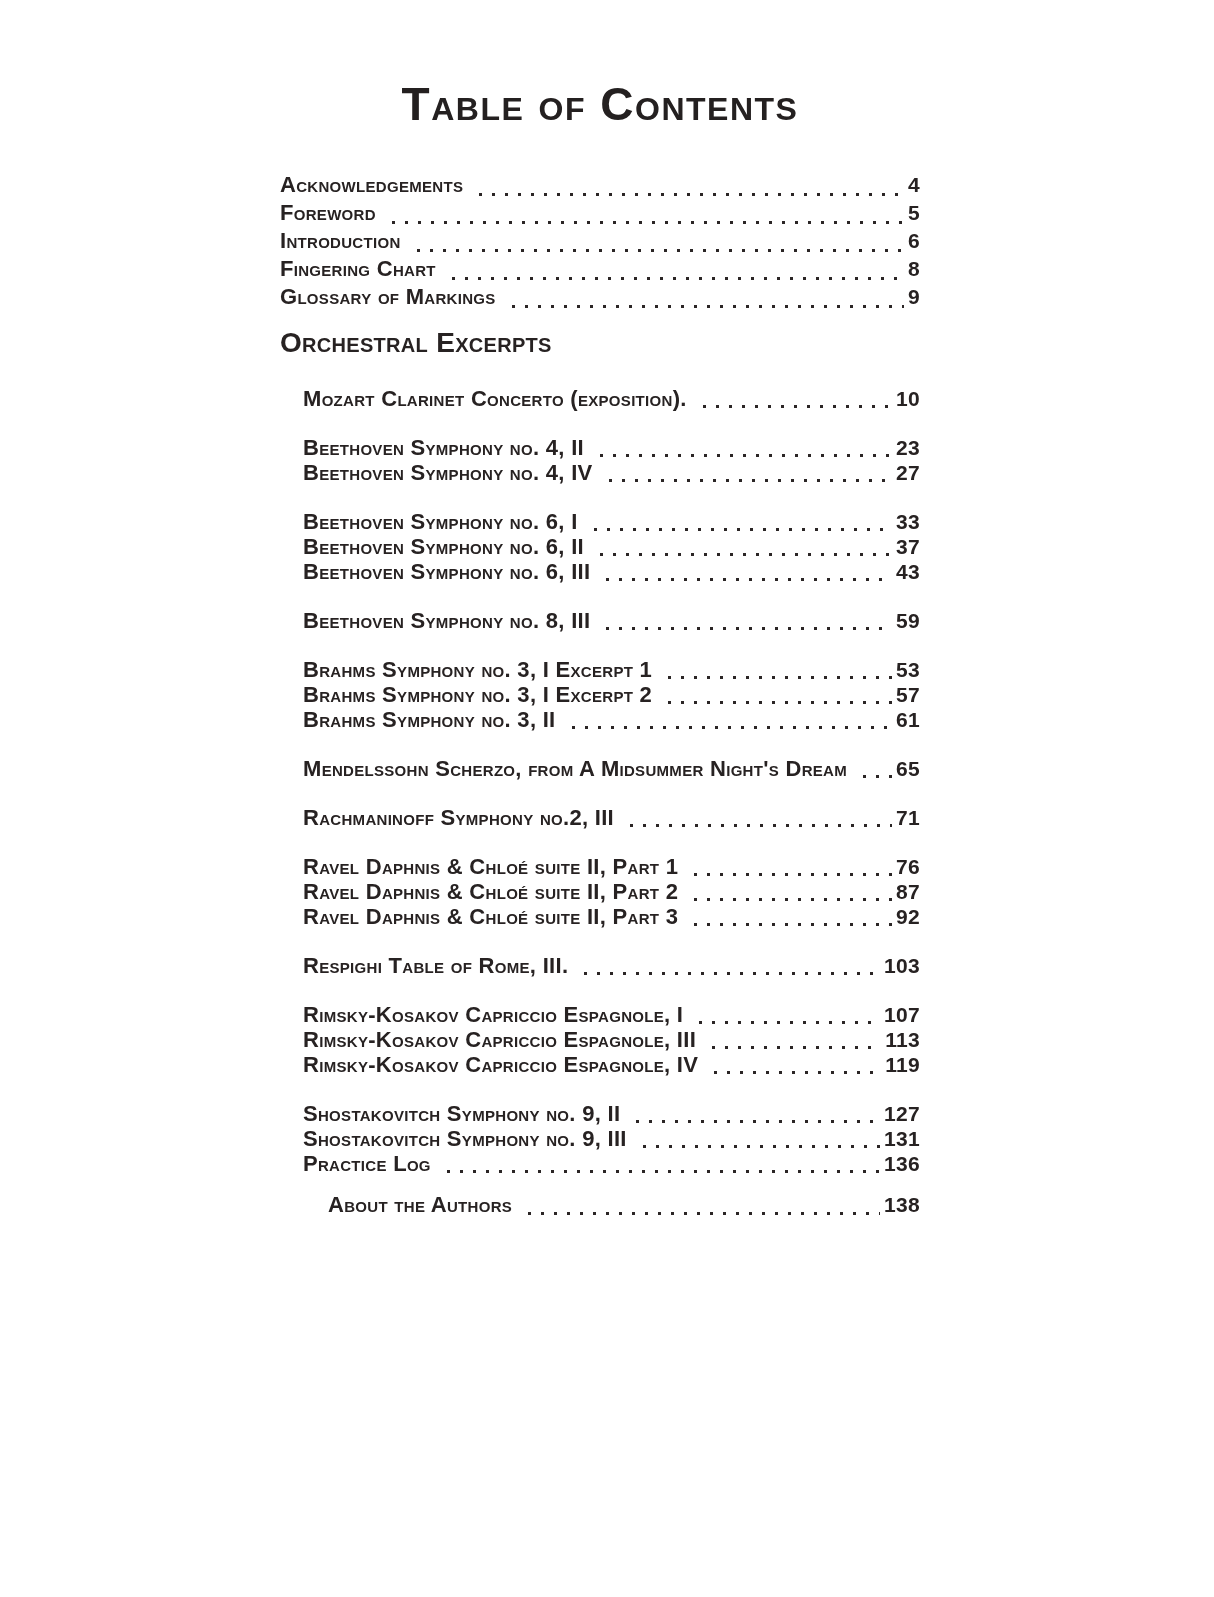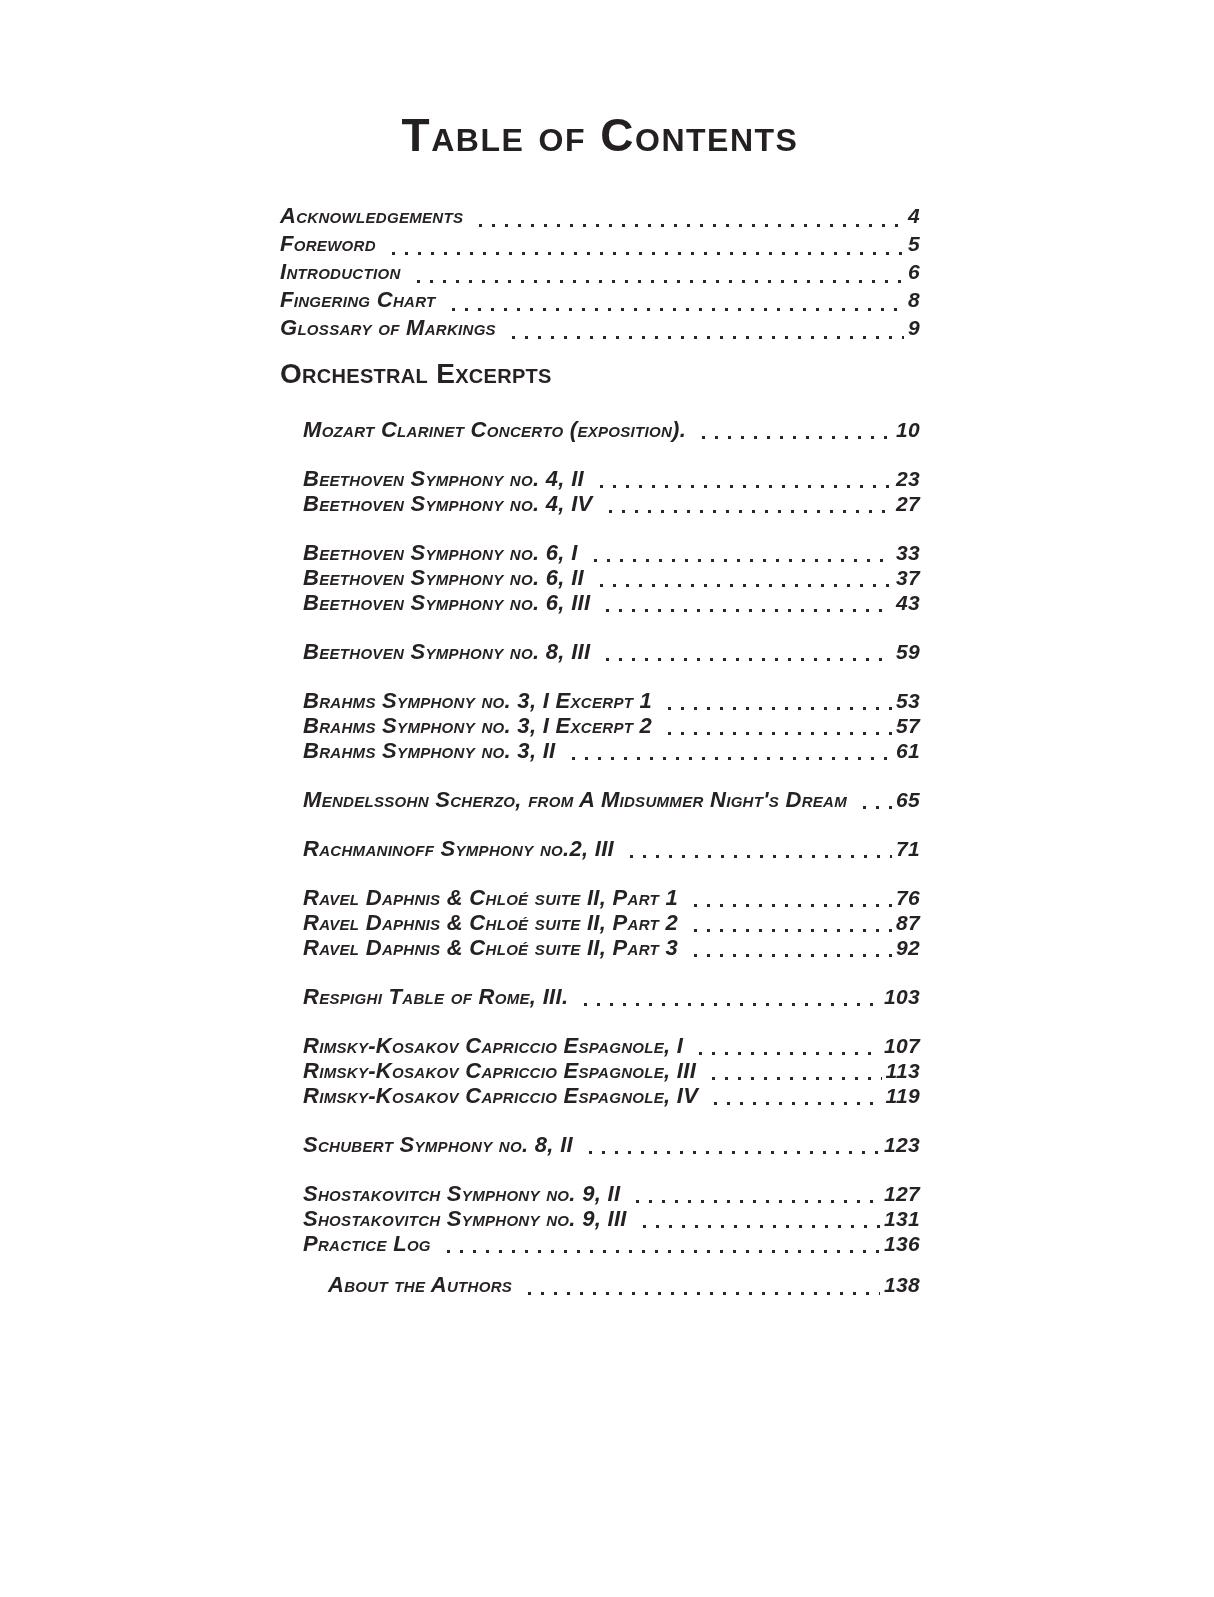--- a/index.html
+++ b/index.html
@@ -13,21 +13,21 @@
     color: #272222;
   }
   .content {
     position: absolute;
     left: 280px;
     top: 0;
     width: 640px;
   }
   .title {
     margin: 0;
-    padding-top: 108px;
+    padding-top: 77px;
     font-size: 46px;
     line-height: 54px;
     font-weight: bold;
     font-variant: small-caps;
     letter-spacing: 1.5px;
     text-align: center;
     color: #242020;
   }
   .section-header {
     margin-top: 18px;
@@ -44,21 +44,20 @@
   .group { margin-bottom: 24px; }
   .group:last-child { margin-bottom: 0; }
   .row {
     display: flex;
     align-items: flex-end;
     font-size: 22px;
     line-height: 25px;
     font-weight: bold;
     font-variant: small-caps;
     letter-spacing: 0.3px;
-    font-style: italic;
   }
   .row.indent { padding-left: 23px; }
   .row .label { white-space: nowrap; }
   .row .leader {
     flex: 1 1 auto;
     height: 25px;
     min-width: 18px;
     margin: 0 4px 0 9px;
     background-image: radial-gradient(circle, #2b2626 1.6px, rgba(0,0,0,0) 1.9px);
     background-size: 13px 25px;
@@ -218,27 +217,20 @@
             <span class="page">113</span>
           </div>
           <div class="row indent">
             <span class="label">Rimsky-Kosakov Capriccio Espagnole, IV</span>
             <span class="leader"></span>
             <span class="page">119</span>
           </div>
         </div>
         <div class="group">
           <div class="row indent">
-            <span class="label">Schubert Symphony no. 8, II</span>
-            <span class="leader"></span>
-            <span class="page">123</span>
-          </div>
-        </div>
-        <div class="group">
-          <div class="row indent">
             <span class="label">Shostakovitch Symphony no. 9, II</span>
             <span class="leader"></span>
             <span class="page">127</span>
           </div>
           <div class="row indent">
             <span class="label">Shostakovitch Symphony no. 9, III</span>
             <span class="leader"></span>
             <span class="page">131</span>
           </div>
           <div class="row indent">

